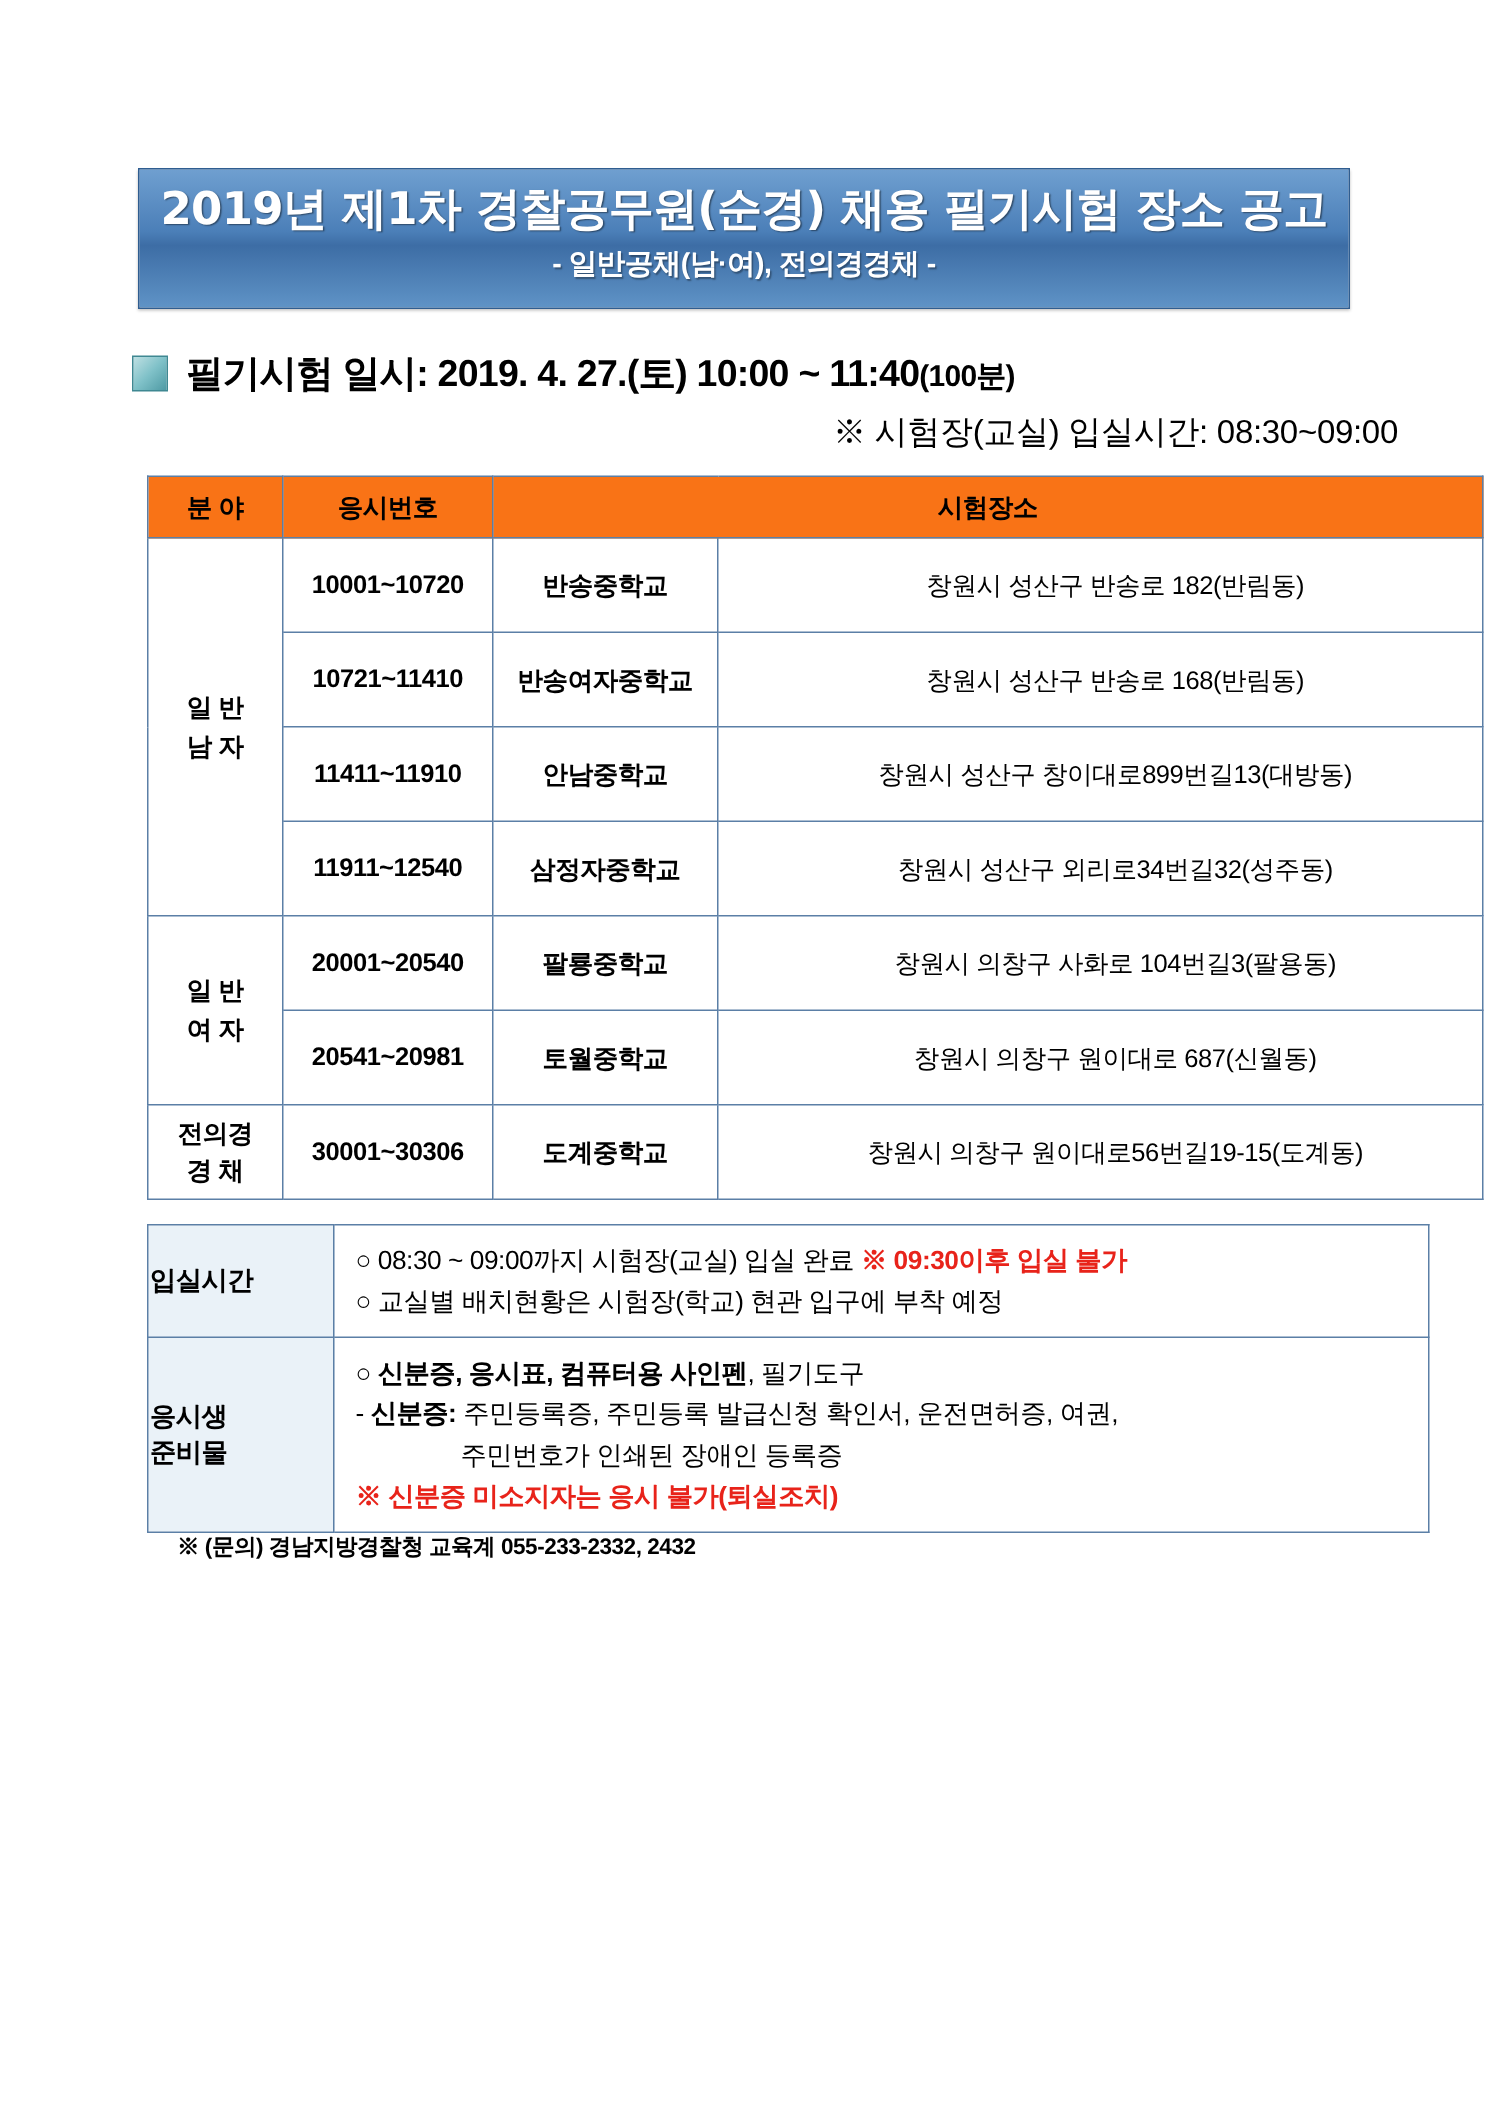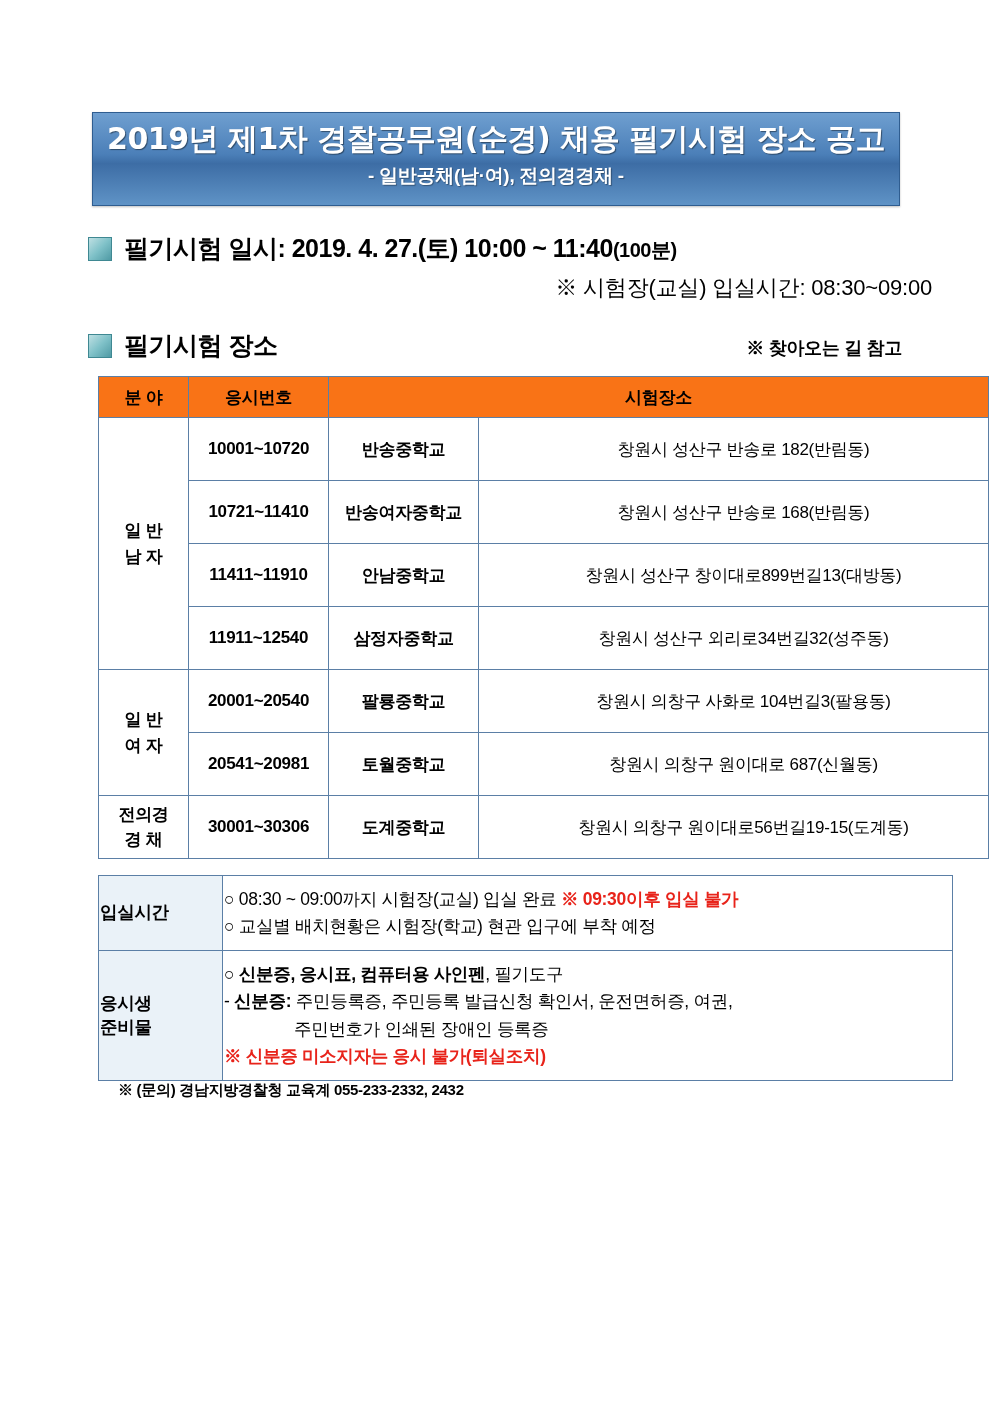--- a/index.html
+++ b/index.html
@@ -161,21 +161,21 @@
   }
   .notes-label {
     width: 124px;
     text-align: left;
     font-weight: bold;
     font-size: 18px;
     line-height: 1.35;
     background: #eaf2f8;
   }
   .notes-body {
-    padding: 10px 12px 10px 1px;
+    padding: 10px 12px 10px 14px;
     line-height: 1.55;
     margin-top: 42px;
   }
   .notes-body .line {
     white-space: nowrap;
   }
   .indent2 {
     display: inline-block;
     width: 70px;
   }
@@ -205,27 +205,20 @@
   </div>
 
   <div class="sec-head">
     <span class="bullet-sq"></span>
     <span class="sec-title">
       <span>필기시험 일시: 2019. 4. 27.(토) 10:00 ~ 11:40</span><span class="small">(100분)</span>
     </span>
   </div>
   <div class="sub-note">※ 시험장(교실) 입실시간: 08:30~09:00</div>
 
-  <div class="head-row">
-    <div class="sec-head">
-      <span class="bullet-sq"></span>
-      <span class="sec-title">필기시험 장소</span>
-    </div>
-    <div class="right-note">※ 찾아오는 길 참고</div>
-  </div>
 
   <table class="venue-table">
     <colgroup>
       <col style="width:90px">
       <col style="width:140px">
       <col style="width:150px">
       <col style="width:510px">
     </colgroup>
     <thead>
       <tr>

